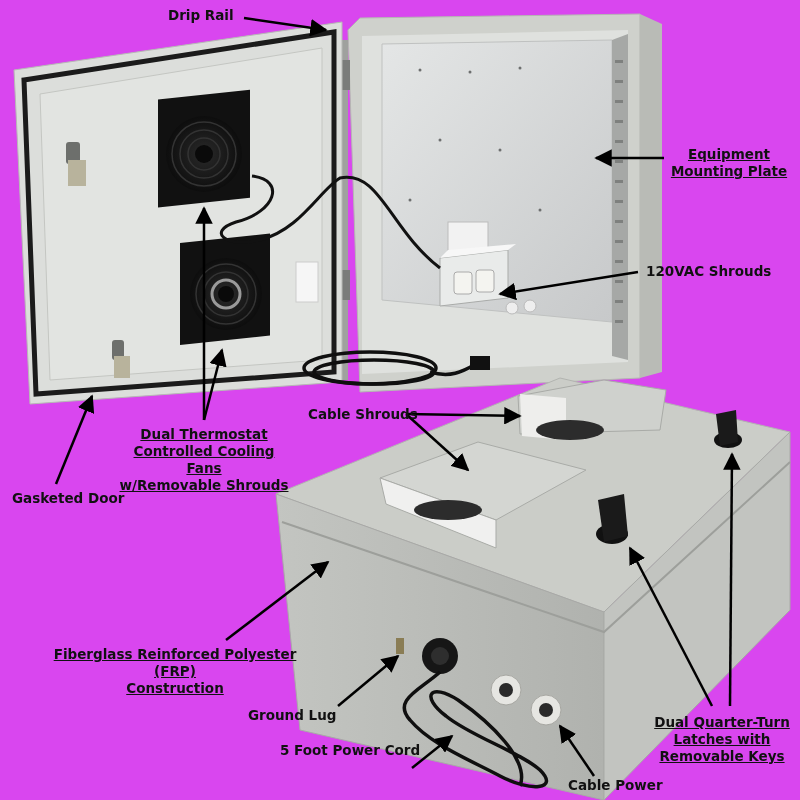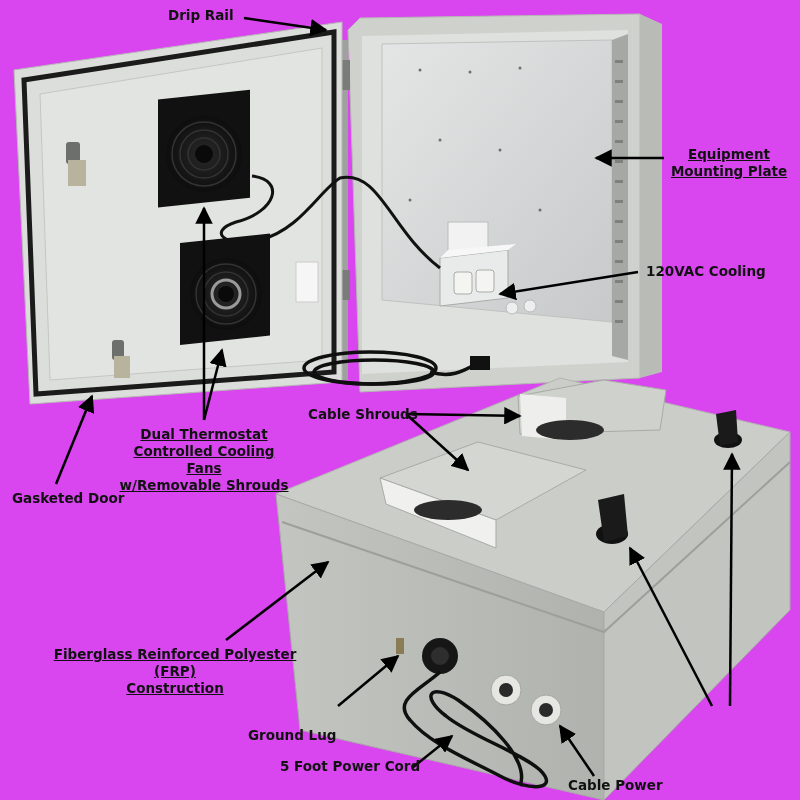--- a/index.html
+++ b/index.html
@@ -198,24 +198,27 @@
       <line x1="412" y1="768" x2="452" y2="736"></line>
       <line x1="594" y1="776" x2="560" y2="726"></line>
       <line x1="712" y1="706" x2="630" y2="548"></line>
       <line x1="730" y1="706" x2="732" y2="454"></line>
     </g>
   </svg>
 
   <div class="callout" style="left:168px; top:7px;">Drip Rail</div>
   <div class="callout c-center" style="left:668px; top:146px; width:122px;">Equipment
 Mounting Plate</div>
-  <div class="callout" style="left:646px; top:263px;">120VAC Cooling</div>
+  <div class="callout" style="left:646px; top:263px;">120VAC Shrouds</div>
   <div class="callout" style="left:308px; top:406px;">Cable Shrouds</div>
   <div class="callout c-center" style="left:116px; top:426px; width:176px;">Dual Thermostat
 Controlled Cooling Fans
 w/Removable Shrouds</div>
   <div class="callout" style="left:12px; top:490px;">Gasketed Door</div>
   <div class="callout c-center" style="left:36px; top:646px; width:278px;">Fiberglass Reinforced Polyester (FRP)
 Construction</div>
-  <div class="callout" style="left:248px; top:727px;">Ground Lug</div>
-  <div class="callout" style="left:280px; top:742px;margin-top:16px;">5 Foot Power Cord</div>
+  <div class="callout" style="left:248px; top:707px;">Ground Lug</div>
+  <div class="callout" style="left:280px; top:742px;">5 Foot Power Cord</div>
   <div class="callout" style="left:568px; top:777px;">Cable Power</div>
+  <div class="callout c-center" style="left:652px; top:714px; width:140px;">Dual Quarter-Turn
+Latches with
+Removable Keys</div>
 </div>
 
 </body></html>

